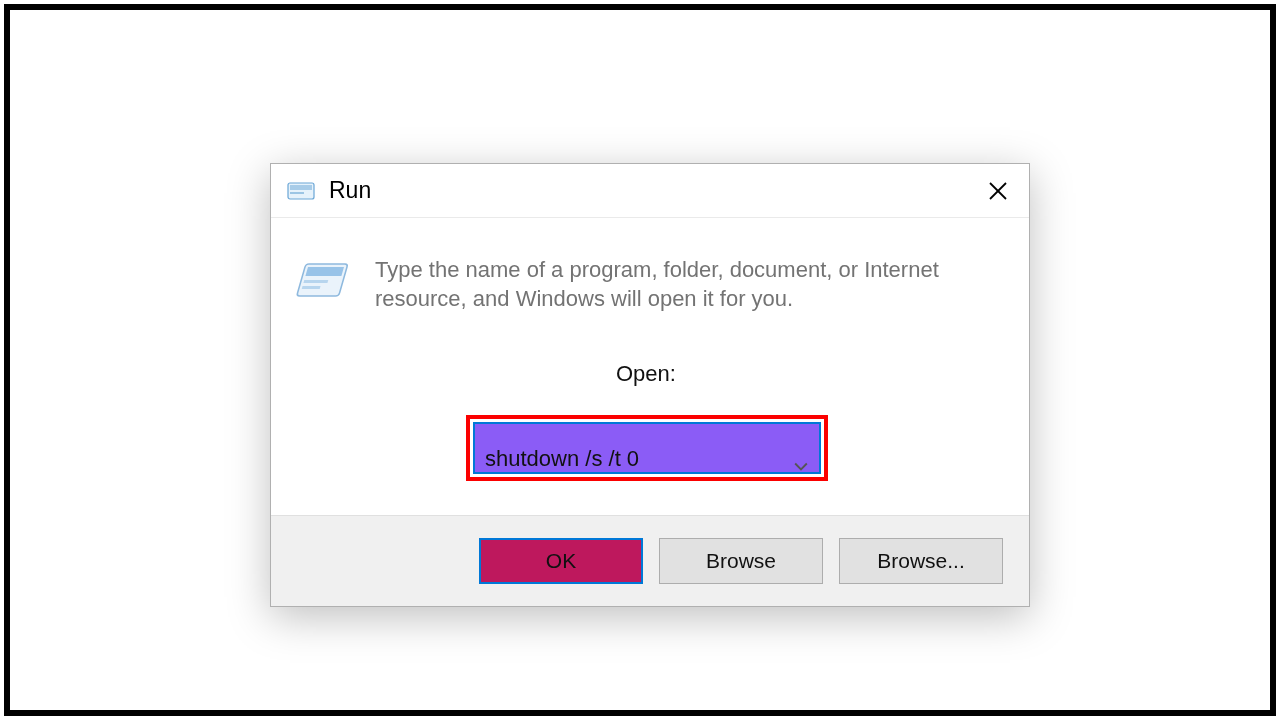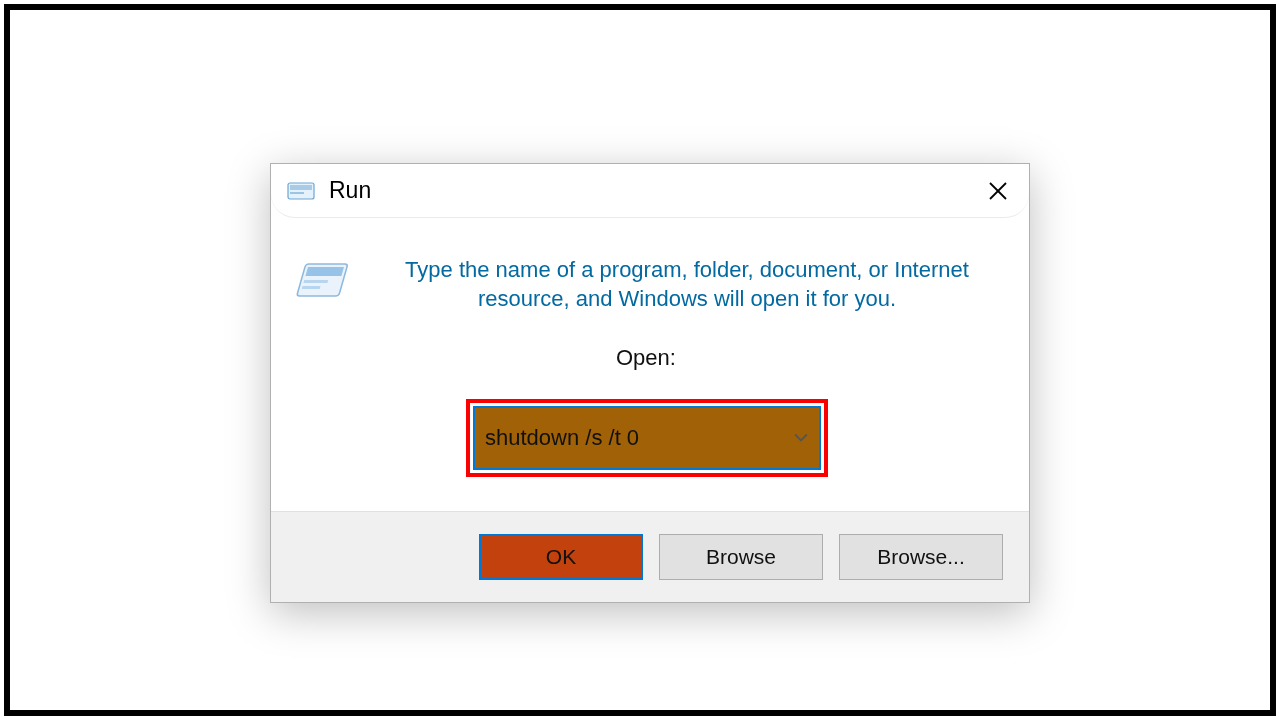--- a/index.html
+++ b/index.html
@@ -25,21 +25,20 @@
       background: #ffffff;
       border: 1px solid #b0b0b0;
       box-shadow: 0 10px 40px rgba(0,0,0,0.25);
     }
     .titlebar {
       display: flex;
       align-items: center;
       height: 54px;
       padding: 0 0 0 16px;
       border-bottom: 1px solid #eaeaea;
-      border-radius: 24px;
     }
     .titlebar-icon {
       width: 28px; height: 22px;
       margin-right: 14px;
       flex-shrink: 0;
     }
     .titlebar-title {
       font-size: 23px;
       color: #000000;
       flex: 1;
@@ -60,23 +59,22 @@
     .body-icon {
       width: 56px;
       flex-shrink: 0;
       padding-top: 4px;
     }
     .body-icon svg { width: 56px; height: 44px; }
     .body-right { flex: 1; }
     .instruction {
       font-size: 22px;
       line-height: 1.3;
-      color: #0369a1;
-      margin-bottom: 32px;
-      text-align: center;
+      color: #737373;
+      margin-bottom: 48px;
     }
     .open-row {
       display: flex;
       align-items: center;
       gap: 28px;
       margin-left: -80px;
       flex-direction: column;
     }
     .open-label {
       font-size: 22px;
@@ -85,24 +83,24 @@
       text-align: left;
       padding-left: 4px;
     }
     .highlight-box {
       border: 4px solid #fb0000;
       padding: 3px;
       flex: 1;
     }
     .combo {
       display: flex;
-      align-items: center;
+      align-items: flex-end;
       border: 2px solid #0078d7;
-      background: #a16207;
-      height: 64px;
+      background: #8b5cf6;
+      height: 52px;
     }
     .combo-input {
       flex: 1;
       border: none;
       outline: none;
       font-size: 22px;
       padding: 0 10px;
       font-family: inherit;
       color: #111111;
       background: transparent;
@@ -126,21 +124,21 @@
       width: 164px;
       height: 46px;
       font-size: 21px;
       font-family: inherit;
       background: #e1e1e1;
       border: 1px solid #adadad;
       cursor: pointer;
       color: #111111;
     }
     .btn-primary {
-      background: #c2410c;
+      background: #be185d;
       border: 2px solid #0078d7;
     }
   </style>
 </head>
 <body>
 
 <div class="outer-frame">
 
   <div class="dialog">
 

